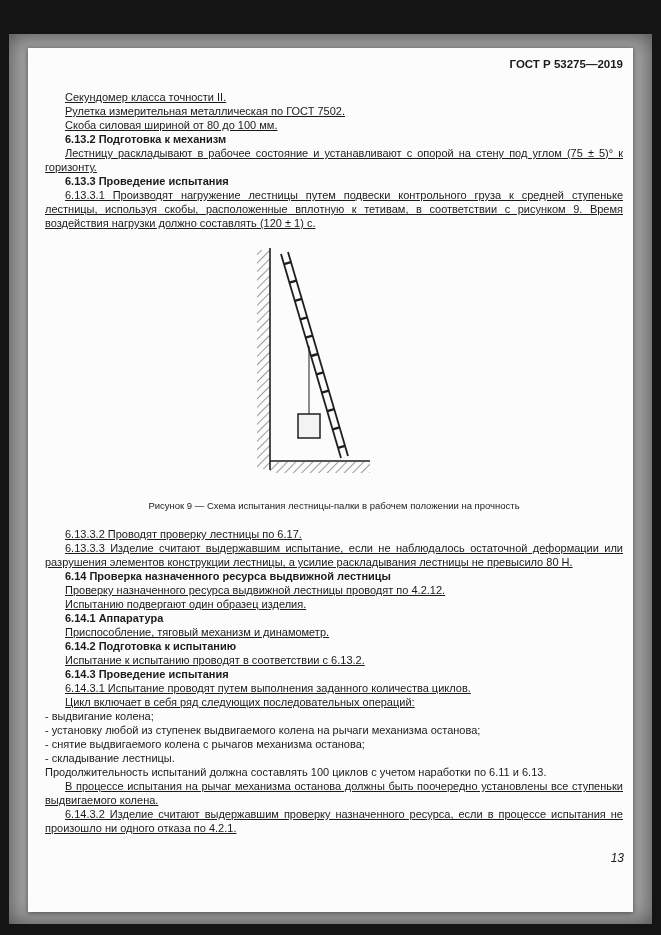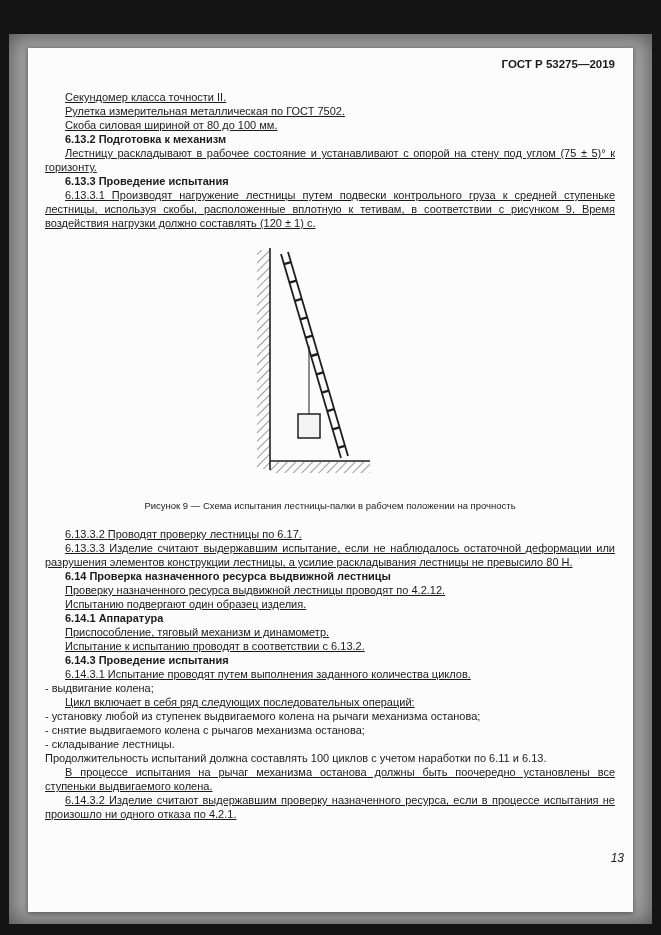--- a/index.html
+++ b/index.html
@@ -15,21 +15,21 @@
     left:9px; top:34px; right:9px; bottom:11px;
     background:#a3a3a3;
     box-shadow: inset 0 0 22px rgba(0,0,0,0.55);
   }
   .page {
     position:absolute;
     left:28px; top:48px;
     width:605px; height:864px;
     background:#fcfcfc;
     box-shadow: 0 1px 5px rgba(0,0,0,0.5);
-    padding:10px 18px 0 17px;
+    padding:10px 10px 0 17px;
     color:#1b1b1b;
   }
   .doc-header {
     text-align:right;
     font-weight:bold;
     font-size:11.5px;
     margin-bottom:20px;
   }
   .para {
     font-size:11px;
@@ -110,25 +110,26 @@
     <p class="para figure-caption">Рисунок 9 — Схема испытания лестницы-палки в рабочем положении на прочность</p>
   </div>
 
   <p class="para indent">6.13.3.2 Проводят проверку лестницы по 6.17.</p>
   <p class="para indent">6.13.3.3 Изделие считают выдержавшим испытание, если не наблюдалось остаточной деформации или разрушения элементов конструкции лестницы, а усилие раскладывания лестницы не превысило 80 Н.</p>
   <p class="para heading">6.14 Проверка назначенного ресурса выдвижной лестницы</p>
   <p class="para indent">Проверку назначенного ресурса выдвижной лестницы проводят по 4.2.12.</p>
   <p class="para indent">Испытанию подвергают один образец изделия.</p>
   <p class="para heading">6.14.1 Аппаратура</p>
   <p class="para indent">Приспособление, тяговый механизм и динамометр.</p>
+  <p class="para heading">6.14.2 Подготовка к испытанию</p>
   <p class="para indent">Испытание к испытанию проводят в соответствии с 6.13.2.</p>
   <p class="para heading">6.14.3 Проведение испытания</p>
   <p class="para indent">6.14.3.1 Испытание проводят путем выполнения заданного количества циклов.</p>
+  <p class="para indent">Цикл включает в себя ряд следующих последовательных операций:</p>
   <p class="para flush">- выдвигание колена;</p>
-  <p class="para indent">Цикл включает в себя ряд следующих последовательных операций:</p>
   <p class="para flush">- установку любой из ступенек выдвигаемого колена на рычаги механизма останова;</p>
   <p class="para flush">- снятие выдвигаемого колена с рычагов механизма останова;</p>
   <p class="para flush">- складывание лестницы.</p>
   <p class="para flush">Продолжительность испытаний должна составлять 100 циклов с учетом наработки по 6.11 и 6.13.</p>
   <p class="para indent">В процессе испытания на рычаг механизма останова должны быть поочередно установлены все ступеньки выдвигаемого колена.</p>
   <p class="para indent">6.14.3.2 Изделие считают выдержавшим проверку назначенного ресурса, если в процессе испытания не произошло ни одного отказа по 4.2.1.</p>
 
   <div class="page-number">13</div>
 </div>
 

